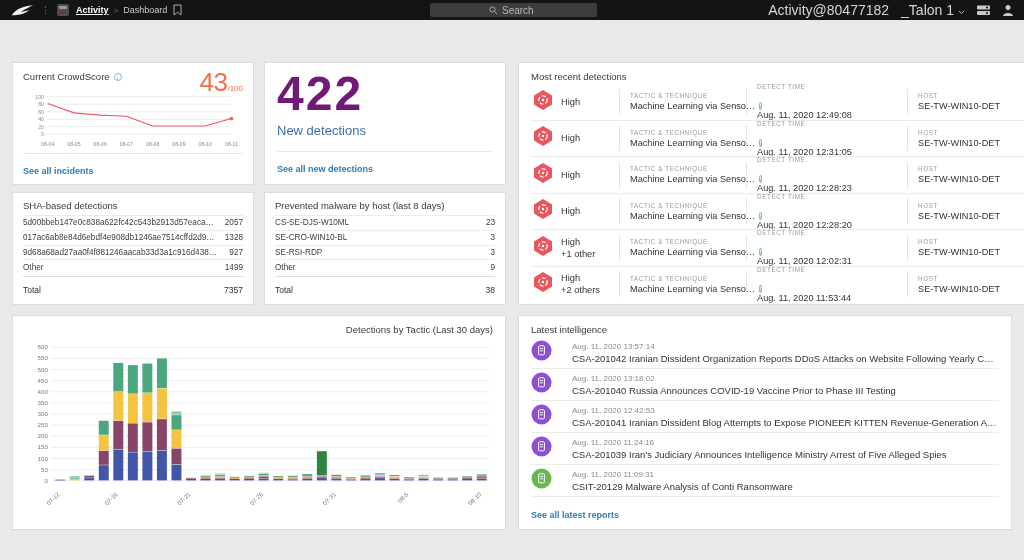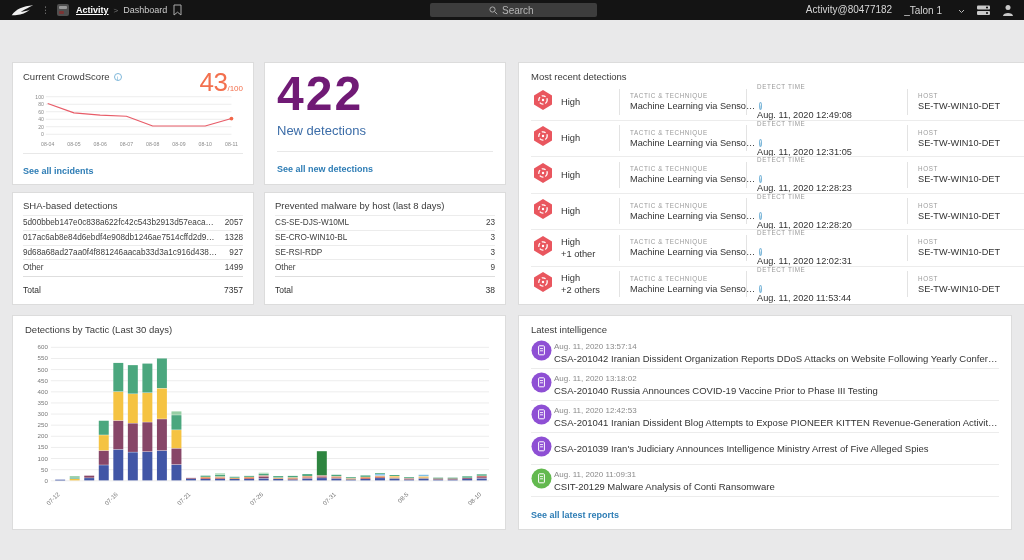--- a/index.html
+++ b/index.html
@@ -15,22 +15,22 @@
   .app-chip::after{content:"";position:absolute;left:2px;top:2px;width:8px;height:3px;background:#9a9a9a;border-radius:1px;}
   .app-chip::before{content:"";position:absolute;left:2px;bottom:2px;width:5px;height:3px;background:#7a3434;border-radius:1px;}
   .crumb-app{font-size:9px;font-weight:bold;color:#fff;text-decoration:underline;margin-right:5px;cursor:pointer;}
   .crumb-sep{color:#777;font-size:8px;margin-right:5px;}
   .crumb-page{font-size:9px;color:#ccc;margin-right:6px;}
   .search-box{position:absolute;left:430px;top:3px;width:167px;height:14px;background:#3d3d3d;
     border-radius:2px;display:flex;align-items:center;justify-content:center;gap:4px;}
   .search-box input{width:36px;background:transparent;border:none;outline:none;color:#bbb;
     font-size:10px;padding:0;font-family:"Liberation Sans",sans-serif;}
   .search-box input::placeholder{color:#b5b5b5;}
-  .topbar-right{margin-left:auto;display:flex;gap:12px;font-size:10px;color:#d6d6d6;}
-  .user-menu{display:flex;align-items:center;gap:16px;cursor:pointer;}
+  .topbar-right{margin-left:auto;display:flex;gap:12px;font-size:14px;color:#d6d6d6;}
+  .user-menu{display:flex;align-items:center;gap:4px;cursor:pointer;}
   .icon-btn{display:flex;align-items:center;cursor:pointer;}
 
   
   .subheader{position:absolute;top:20px;left:0;right:0;height:25px;background:#2b2b2b;
     display:flex;align-items:center;padding:0 12px;box-sizing:border-box;z-index:2;}
   .subheader-title{font-size:11px;font-weight:bold;color:#efefef;letter-spacing:.2px;}
   .subheader-right{margin-left:auto;display:flex;align-items:center;}
 
   
   .card{position:absolute;background:#fff;border:1px solid #dcdcdc;box-sizing:border-box;}
@@ -71,26 +71,26 @@
   .sev-cell{width:88px;display:flex;align-items:center;gap:8px;padding-left:2px;box-sizing:border-box;}
   .sev-text{font-size:9.3px;color:#333;line-height:1.3;}
   .det-col{border-left:1px solid #e3e3e3;padding-left:10px;box-sizing:border-box;display:flex;
     flex-direction:column;justify-content:center;gap:2px;height:26px;}
   .col-tactic{width:127px;}
   .col-time{width:125px;gap:20px;}
   .col-host{flex:1;margin-left:36px;}
   .col-label{font-size:6.3px;letter-spacing:.6px;color:#9a9a9a;}
   .col-value{font-size:9.2px;color:#333;display:flex;align-items:center;gap:4px;white-space:nowrap;}
 
-  #card-tactic{left:12px;top:315px;width:494px;height:215px;padding:8px 12px;display:flex;flex-direction:column;}
+  #card-tactic{left:12px;top:315px;width:494px;height:215px;padding:8px 12px;display:flex;flex-direction:column;text-align:right;}
   .tac-chart{flex:1;margin-top:2px;}
 
   #card-intel{left:518px;top:315px;width:494px;height:215px;padding:8px 12px 0;display:flex;flex-direction:column;}
   .intel-list{flex:1;display:flex;flex-direction:column;margin-top:2px;}
-  .intel-item{flex:1;display:flex;align-items:center;gap:2px;border-top:1px solid #ececec;cursor:pointer;min-height:0;}
+  .intel-item{flex:1;display:flex;align-items:center;gap:20px;border-top:1px solid #ececec;cursor:pointer;min-height:0;}
   .intel-item:first-child{border-top:none;}
   .intel-text{display:flex;flex-direction:column;gap:2px;min-width:0;}
   .intel-time{font-size:8px;color:#8a8a8a;}
   .intel-title{font-size:9.5px;color:#333;font-weight:500;white-space:nowrap;overflow:hidden;text-overflow:ellipsis;}
   .intel-link-row{border-top:1px solid #ececec;padding:7px 0;}
 </style>
 </head>
 <body>
 
 <div class="stage">
@@ -570,20 +570,21 @@
           </div>
         </div>
         <div class="intel-item">
           <span><svg width="21" height="21" viewBox="0 0 21 21">
               <circle cx="10.5" cy="10.5" r="10" fill="#8e4fd4"></circle>
               <rect x="7.6" y="5.8" width="5.8" height="9" rx="0.8" fill="none" stroke="#fff" stroke-width="1"></rect>
               <line x1="9" y1="8.6" x2="12" y2="8.6" stroke="#fff" stroke-width="0.9"></line>
               <line x1="9" y1="10.8" x2="12" y2="10.8" stroke="#fff" stroke-width="0.9"></line>
             </svg></span>
           <div class="intel-text">
+            <div class="intel-time">Aug. 11, 2020 11:24:16</div>
             <div class="intel-title">CSA-201039 Iran's Judiciary Announces Intelligence Ministry Arrest of Five Alleged Spies</div>
           </div>
         </div>
         <div class="intel-item">
           <span><svg width="21" height="21" viewBox="0 0 21 21">
               <circle cx="10.5" cy="10.5" r="10" fill="#63b94f"></circle>
               <rect x="7.6" y="5.8" width="5.8" height="9" rx="0.8" fill="none" stroke="#fff" stroke-width="1"></rect>
               <line x1="9" y1="8.6" x2="12" y2="8.6" stroke="#fff" stroke-width="0.9"></line>
               <line x1="9" y1="10.8" x2="12" y2="10.8" stroke="#fff" stroke-width="0.9"></line>
             </svg></span>

